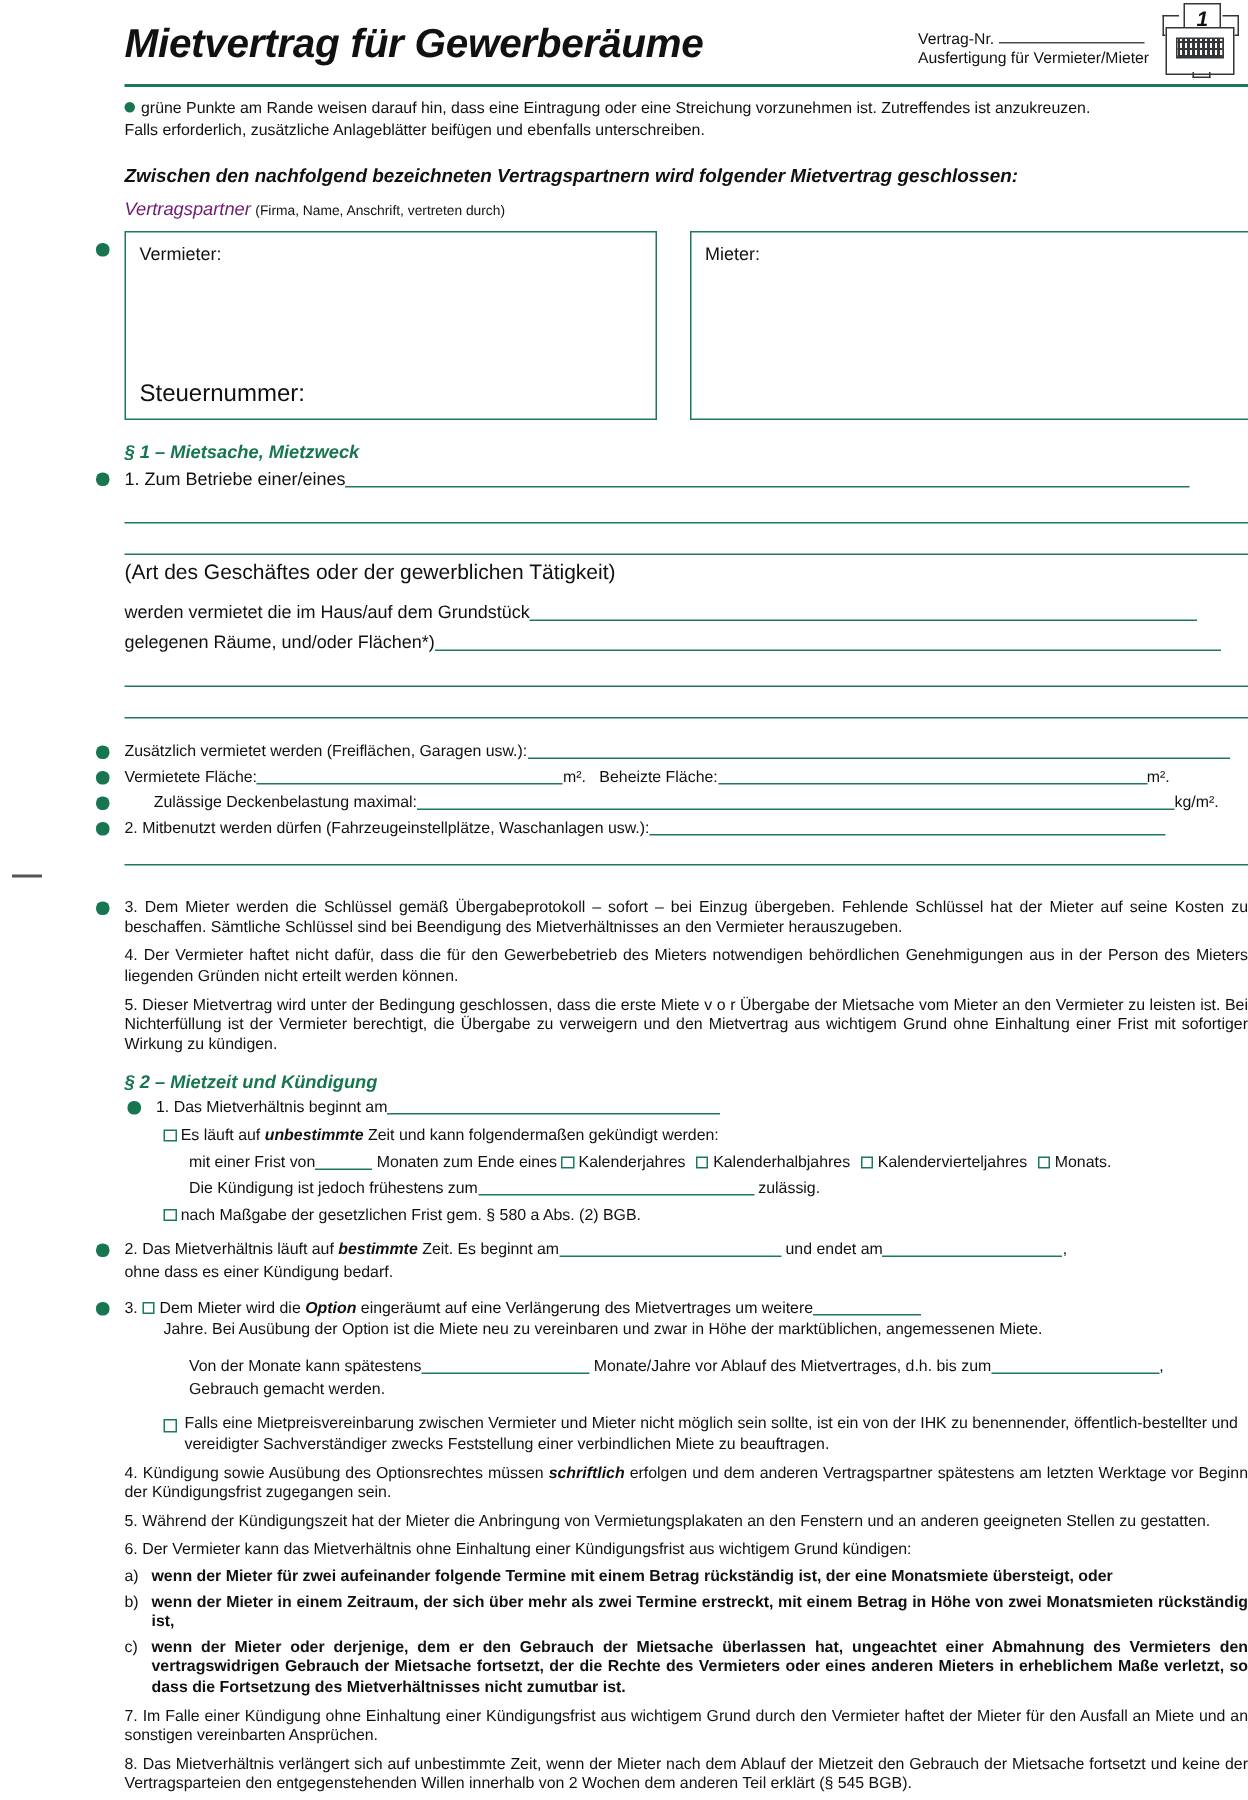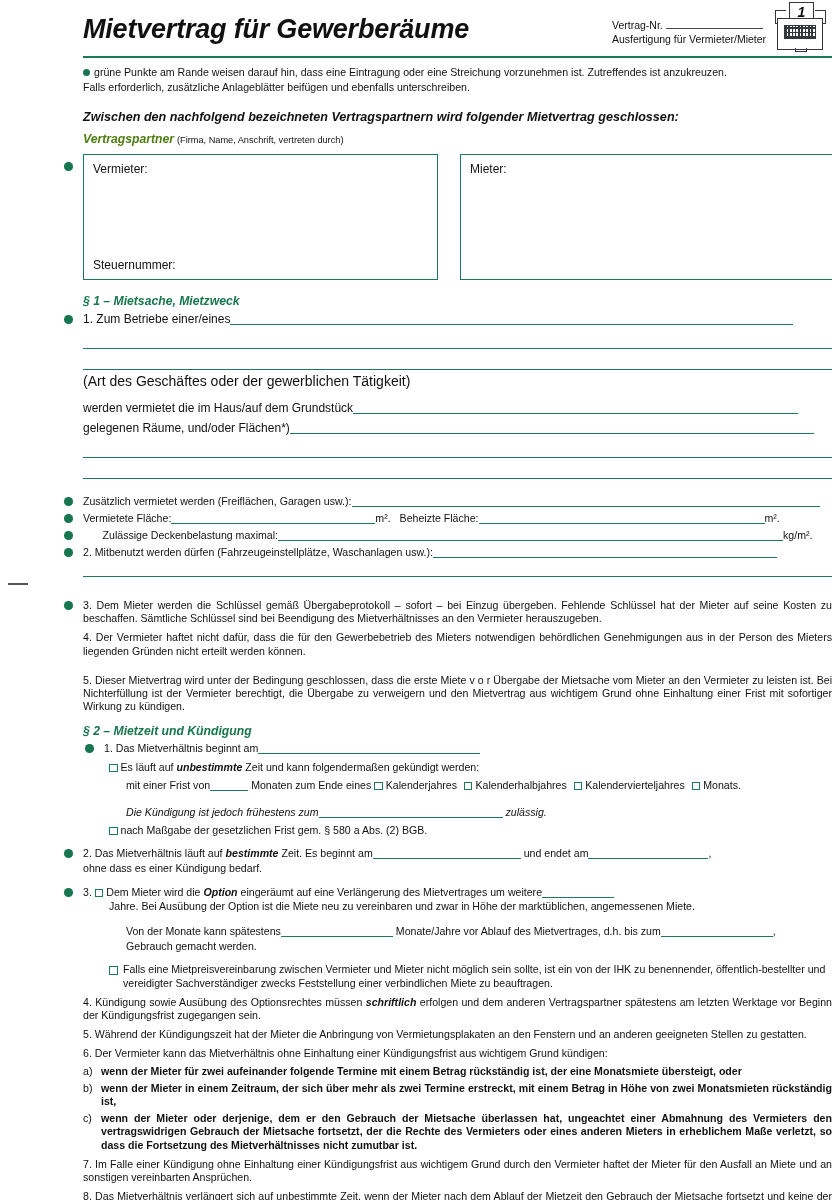--- a/index.html
+++ b/index.html
@@ -154,23 +154,23 @@
     font-weight: bold;
     font-style: italic;
     margin-top: 16px;
   }
   .vp-line {
     margin-top: 8px;
     font-size: 9.2px;
   }
   .vp-line .vp-bold {
     font-size: 12.2px;
-    font-weight: bold;
+    font-weight: normal;
     font-style: italic;
-    color: #4d7c0f;
+    color: #701a75;
     margin-right: 3px;
   }
 
   
   .parties {
     position: relative;
     margin-top: 8px;
     height: 130px;
   }
   .pbox {
@@ -185,21 +185,21 @@
   .pbox .plabel {
     position: absolute;
     left: 9px;
     top: 7px;
     font-size: 12px;
   }
   .pbox .psteuer {
     position: absolute;
     left: 9px;
     bottom: 7px;
-    font-size: 12px;
+    font-size: 16px;
   }
 
   
   .sec-head {
     font-size: 12.2px;
     font-weight: bold;
     font-style: italic;
     color: #17764f;
     margin-top: 10px;
   }
@@ -378,21 +378,21 @@
     </div>
     <div class="blank-line" style="margin-top:16px;"></div>
 
     <div class="para" style="position:relative; margin-top:22px;">
       <div class="gdot" style="top:2px;"></div>
       <div class="body-txt">3. Dem Mieter werden die Schlüssel gemäß Übergabeprotokoll – sofort – bei Einzug übergeben. Fehlende Schlüssel hat der Mieter auf seine Kosten zu beschaffen. Sämtliche Schlüssel sind bei Beendigung des Mietverhältnisses an den Vermieter herauszugeben.</div>
     </div>
 
     <div class="body-txt" style="margin-top:6px;">4. Der Vermieter haftet nicht dafür, dass die für den Gewerbebetrieb des Mieters notwendigen behördlichen Genehmigungen aus in der Person des Mieters liegenden Gründen nicht erteilt werden können.</div>
 
-    <div class="body-txt" style="margin-top:16px;">5. Dieser Mietvertrag wird unter der Bedingung geschlossen, dass die erste Miete v o r Übergabe der Mietsache vom Mieter an den Vermieter zu leisten ist. Bei Nichterfüllung ist der Vermieter berechtigt, die Übergabe zu verweigern und den Mietvertrag aus wichtigem Grund ohne Einhaltung einer Frist mit sofortiger Wirkung zu kündigen.</div>
+    <div class="body-txt" style="margin-top:6px;">5. Dieser Mietvertrag wird unter der Bedingung geschlossen, dass die erste Miete v o r Übergabe der Mietsache vom Mieter an den Vermieter zu leisten ist. Bei Nichterfüllung ist der Vermieter berechtigt, die Übergabe zu verweigern und den Mietvertrag aus wichtigem Grund ohne Einhaltung einer Frist mit sofortiger Wirkung zu kündigen.</div>
 
     <div class="sec-head" style="margin-top:11px;">§ 2 – Mietzeit und Kündigung</div>
 
     <div class="row row-sm" style="margin-top:3px;margin-left:21px;">
       <div class="gdot" style="top:3px;"></div>
       <span>1. Das Mietverhältnis beginnt am</span><span class="fill" style="width:222px;"></span>
     </div>
 
     <div class="row row-sm indent1" style="margin-top:4px;">
       <span class="cbox"></span><span>Es läuft auf</span>
@@ -402,21 +402,21 @@
 
     <div class="row row-sm indent2" style="margin-top:3px;">
       <span>mit einer Frist von</span><span class="fill" style="width:38px;"></span>
       <span>Monaten zum Ende eines</span>
       <span class="cbox"></span><span>Kalenderjahres</span>
       <span class="cbox" style="margin-left:4px;"></span><span>Kalenderhalbjahres</span>
       <span class="cbox" style="margin-left:4px;"></span><span>Kalendervierteljahres</span>
       <span class="cbox" style="margin-left:4px;"></span><span>Monats.</span>
     </div>
 
-    <div class="row row-sm indent2" style="margin-top:12px;font-style:italic;">
+    <div class="row row-sm indent2" style="margin-top:2px;">
       <span>Die Kündigung ist jedoch frühestens zum</span><span class="fill" style="width:184px;"></span>
       <span>zulässig.</span>
     </div>
 
     <div class="row row-sm indent1" style="margin-top:3px;">
       <span class="cbox"></span><span>nach Maßgabe der gesetzlichen Frist gem. § 580 a Abs. (2) BGB.</span>
     </div>
 
     <div class="row row-sm" style="margin-top:8px;">
       <div class="gdot" style="top:3px;"></div>

